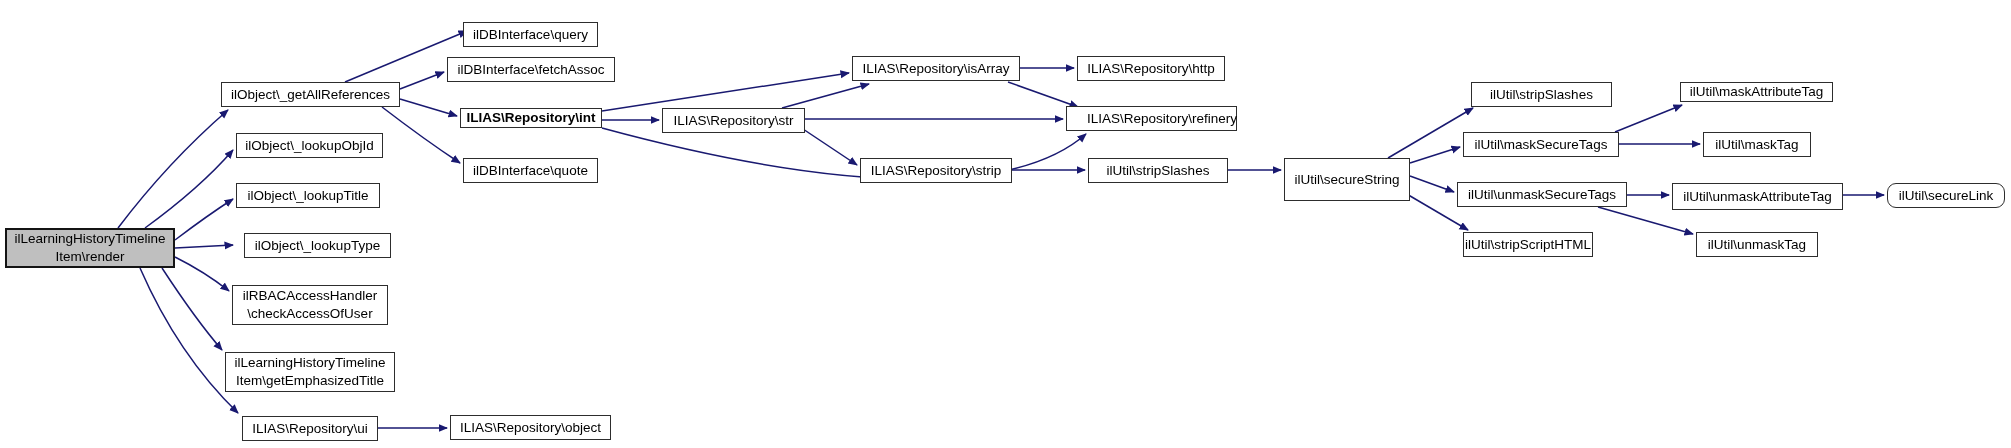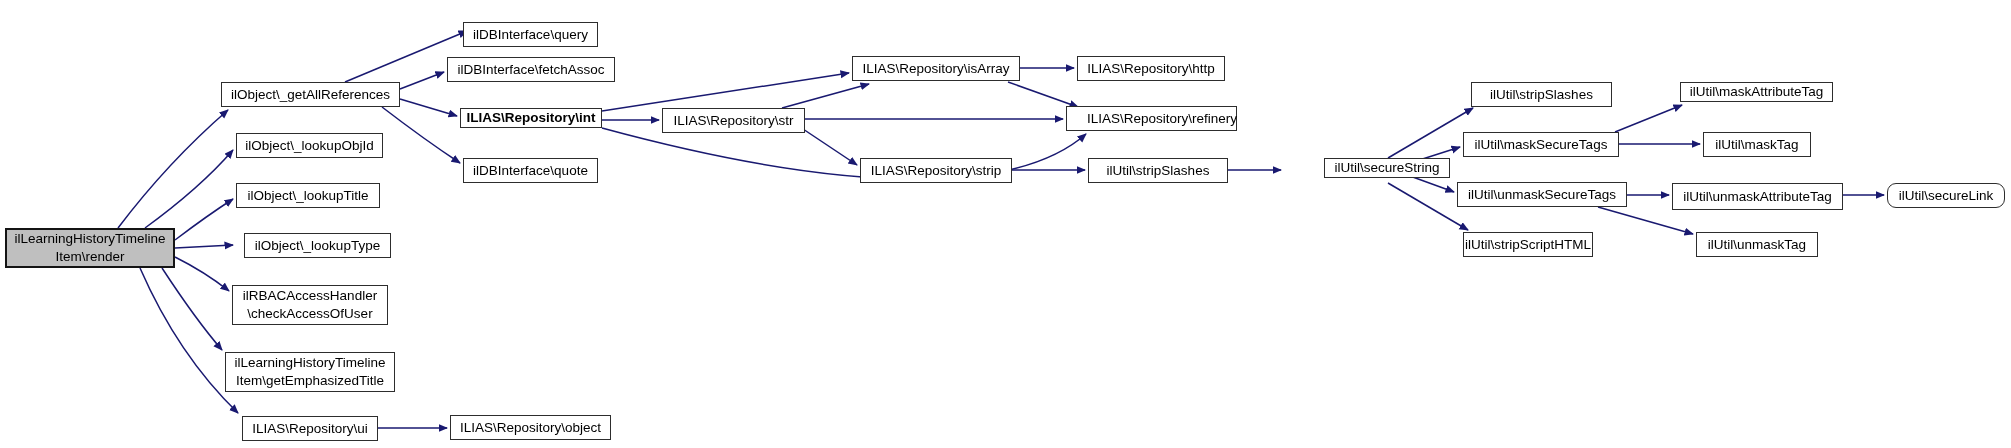--- a/index.html
+++ b/index.html
@@ -91,21 +91,21 @@
       <div class="node" style="left: 463px; top: 22px; width: 135px; height: 25px;">ilDBInterface\query</div>
       <div class="node" style="left: 447px; top: 57px; width: 168px; height: 25px;">ilDBInterface\fetchAssoc</div>
       <div class="node" style="left: 460px; top: 108px; width: 142px; height: 20px; font-weight: bold;">ILIAS\Repository\int</div>
       <div class="node" style="left: 463px; top: 158px; width: 135px; height: 25px;">ilDBInterface\quote</div>
       <div class="node" style="left: 662px; top: 108px; width: 143px; height: 25px;">ILIAS\Repository\str</div>
       <div class="node" style="left: 852px; top: 56px; width: 168px; height: 25px;">ILIAS\Repository\isArray</div>
       <div class="node" style="left: 1077px; top: 56px; width: 148px; height: 25px;">ILIAS\Repository\http</div>
       <div class="node" style="left: 1066px; top: 106px; width: 171px; height: 25px; padding-left: 21px;">ILIAS\Repository\refinery</div>
       <div class="node" style="left: 860px; top: 158px; width: 152px; height: 25px;">ILIAS\Repository\strip</div>
       <div class="node" style="left: 1088px; top: 158px; width: 140px; height: 25px;">ilUtil\stripSlashes</div>
-      <div class="node" style="left: 1324px; top: 158px; width: 126px; height: 20px;">ilUtil\secureString</div>
+      <div class="node" style="left: 1284px; top: 158px; width: 126px; height: 43px;">ilUtil\secureString</div>
       <div class="node" style="left: 1471px; top: 82px; width: 141px; height: 25px;">ilUtil\stripSlashes</div>
       <div class="node" style="left: 1680px; top: 82px; width: 153px; height: 20px;">ilUtil\maskAttributeTag</div>
       <div class="node" style="left: 1463px; top: 132px; width: 156px; height: 25px;">ilUtil\maskSecureTags</div>
       <div class="node" style="left: 1703px; top: 132px; width: 108px; height: 25px;">ilUtil\maskTag</div>
       <div class="node" style="left: 1457px; top: 182px; width: 170px; height: 25px;">ilUtil\unmaskSecureTags</div>
       <div class="node" style="left: 1672px; top: 183px; width: 171px; height: 27px;">ilUtil\unmaskAttributeTag</div>
       <div class="node" style="left: 1887px; top: 183px; width: 118px; height: 25px; border-radius: 9px;">ilUtil\secureLink</div>
       <div class="node" style="left: 1463px; top: 232px; width: 130px; height: 25px;">ilUtil\stripScriptHTML</div>
       <div class="node" style="left: 1696px; top: 232px; width: 122px; height: 25px;">ilUtil\unmaskTag</div>
     </div>

